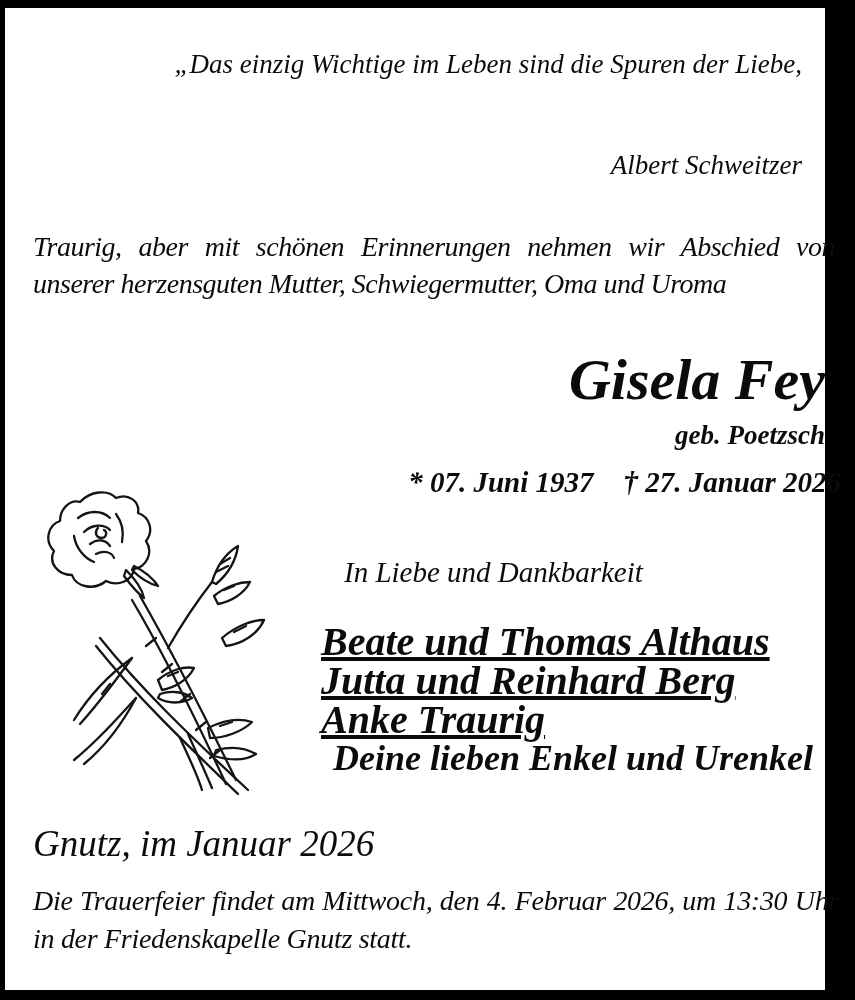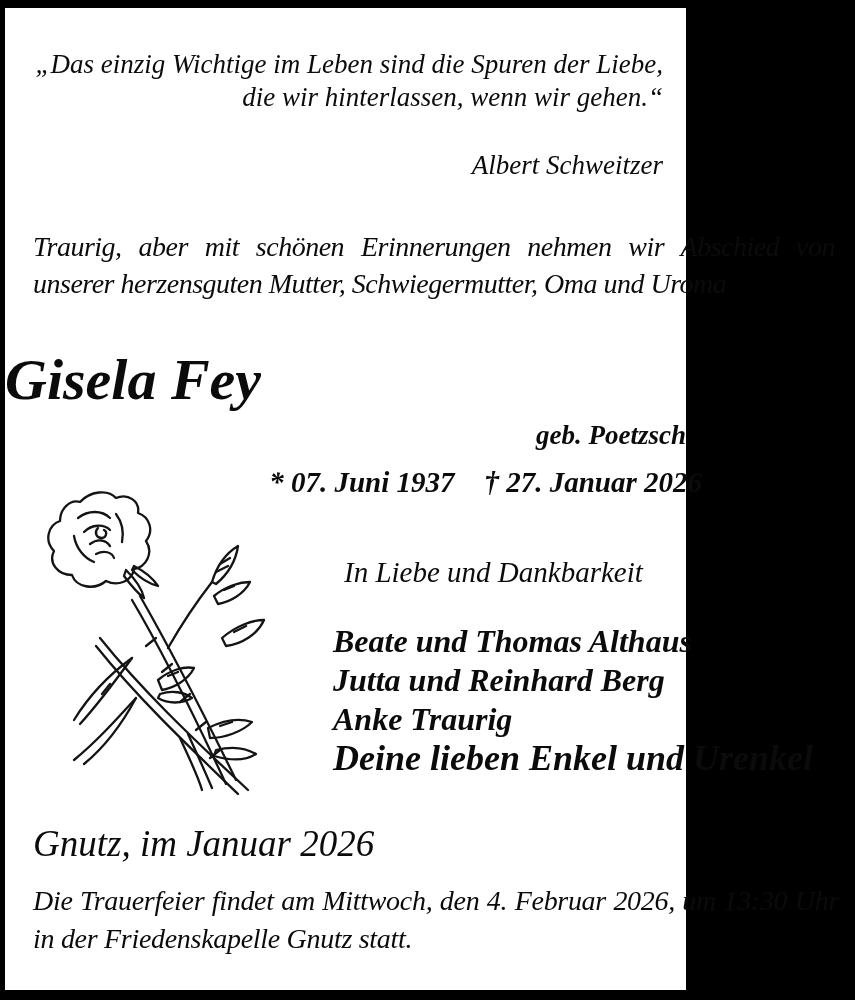--- a/index.html
+++ b/index.html
@@ -3,58 +3,57 @@
 <meta charset="utf-8">
 <style>
   html,body{margin:0;padding:0;}
   body{
     width:855px;height:1000px;position:relative;overflow:hidden;
     background:#000;
     font-family:"Liberation Serif","DejaVu Serif",serif;
     color:#0b0b0b;
   }
   .paper{
-    position:absolute;left:5px;top:8px;width:681px;height:982px;
+    position:absolute;left:5px;top:8px;width:820px;height:982px;
     background:#ffffff;
   }
   .abs{position:absolute;}
   .it{font-style:italic;}
   .bd{font-weight:bold;}
   .nowrap{white-space:nowrap;}
 
   .quote-block{top:40px;right:23px;text-align:right;font-size:27px;line-height:33px;}
   .quote-attrib{top:142px;right:23px;font-size:27px;}
 
   .intro{top:220px;left:28px;width:802px;font-size:28px;line-height:37px;
          text-align:justify;letter-spacing:-0.5px;}
 
-  .name{top:342px;left:0;width:100%;text-align:left;font-size:58px;line-height:60px;}
+  .name{top:342px;left:0;width:100%;text-align:right;font-size:58px;line-height:60px;}
   .maiden{top:412px;left:0;width:100%;text-align:right;font-size:27px;}
   .dates{top:458px;left:16px;width:100%;text-align:right;font-size:29px;}
   .dates .death{margin-left:30px;}
 
   .rose{left:33px;top:478px;width:268px;height:312px;}
   .rose svg{display:block;width:100%;height:100%;}
 
   .dedication{left:327px;top:548px;font-size:29px;margin-left:12px;}
-  .mourners{left:328px;top:614px;font-size:32px;line-height:39px;}
+  .mourners{left:316px;top:614px;font-size:40px;line-height:39px;text-decoration:underline;}
   .mourners-extra{left:328px;top:729px;font-size:36px;}
 
   .place-date{left:28px;top:814px;font-size:37px;}
   .funeral{top:874px;left:28px;width:806px;font-size:28px;line-height:38px;
            text-align:justify;letter-spacing:-0.3px;}
 </style>
 </head>
 <body>
 
 <div class="paper">
 
   <div class="abs quote-block it">
     <div class="nowrap">„Das einzig Wichtige im Leben sind die Spuren der Liebe,</div>
-    <div class="nowrap">die wir hinterlassen, wenn wir gehen.“</div>
   </div>
 
   <div class="abs quote-attrib it nowrap">Albert Schweitzer</div>
 
   <div class="abs intro it">Traurig, aber mit schönen Erinnerungen nehmen wir Abschied von unserer herzensguten Mutter, Schwiegermutter, Oma und Uroma</div>
 
   <div class="abs name it bd nowrap">Gisela Fey</div>
 
   <div class="abs maiden it bd nowrap">geb. Poetzsch</div>
 

